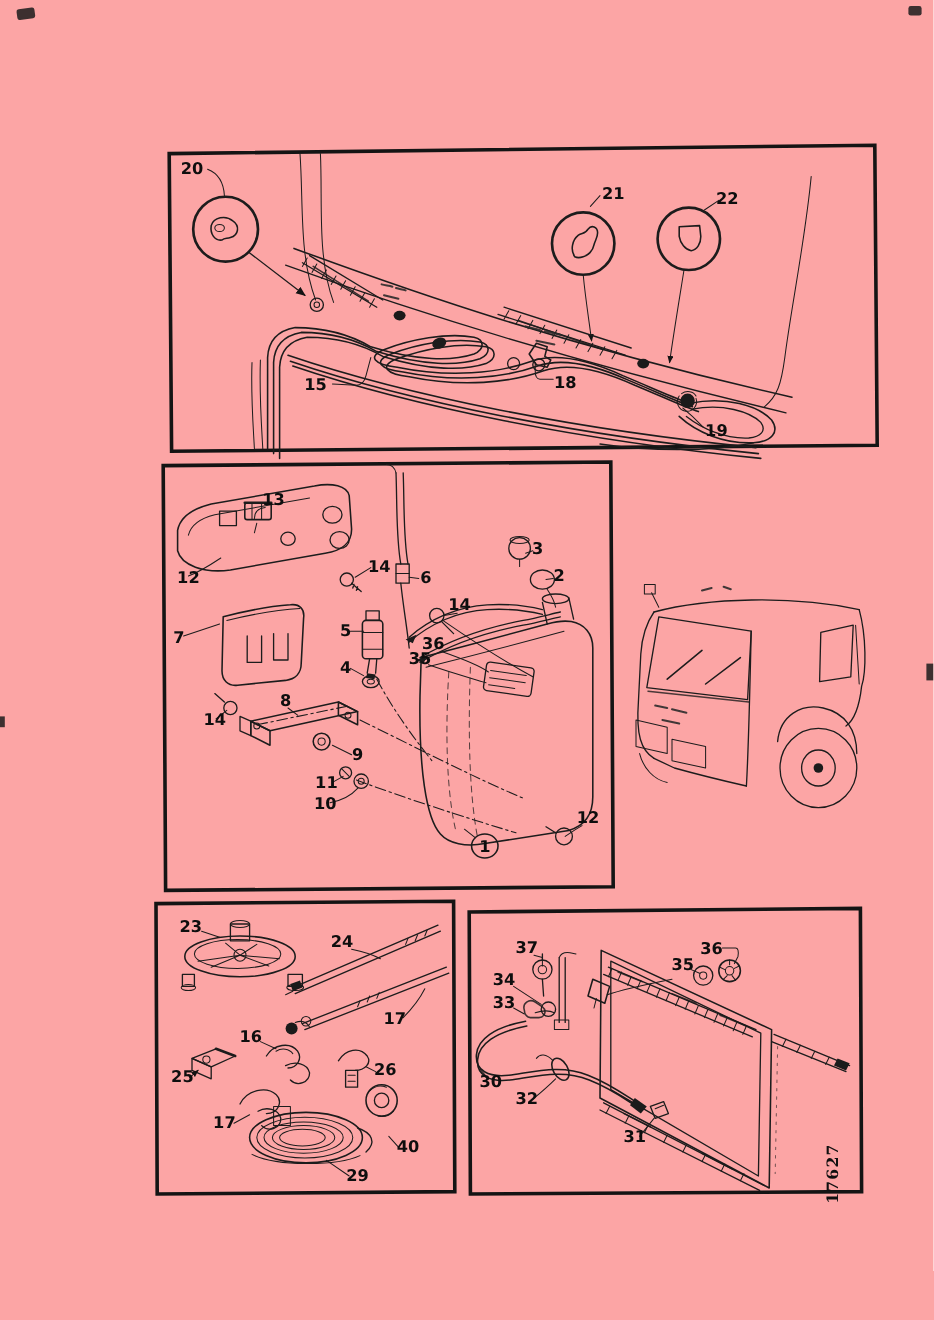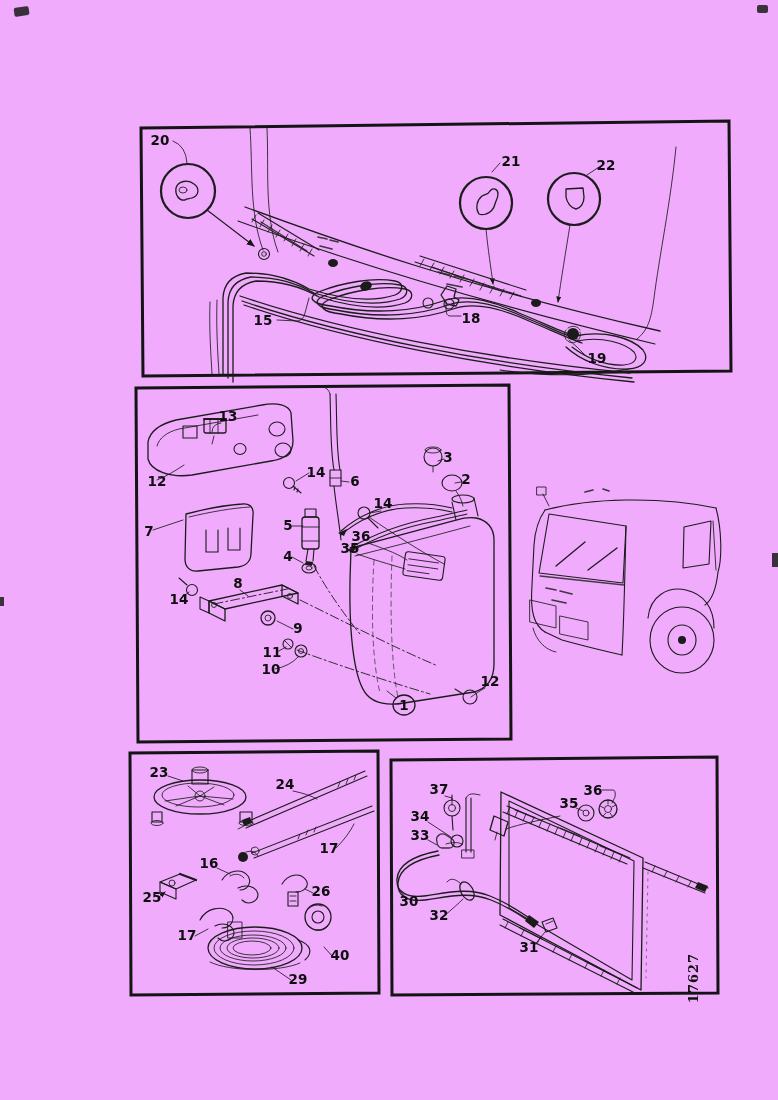--- a/index.html
+++ b/index.html
@@ -1,16 +1,16 @@
 <!DOCTYPE html>
 <html><head>
 <meta charset="utf-8">
 <style>
   html,body{margin:0;padding:0;background:#ffffff;}
-  .page{position:relative;width:778px;height:1100px;background:#f0abfc;overflow:hidden;
+  .page{position:relative;width:778px;height:1100px;background:#fca5a5;overflow:hidden;
         font-family:"DejaVu Sans",sans-serif;}
   svg{position:absolute;left:0;top:0;}
   .border{fill:none;stroke:#141414;stroke-width:3;}
   .ln{fill:none;stroke:#1c1c1c;stroke-width:1.3;stroke-linecap:round;stroke-linejoin:round;}
   .thin{stroke-width:0.85;}
   .med{stroke-width:1.1;}
   .thick{stroke-width:2.2;}
   .dark{fill:#1b1b1b;stroke:none;}
   .dd{stroke-dasharray:9 3 2 3;stroke-width:0.9;}
   .dsh{stroke-dasharray:5 4;opacity:.75;}

